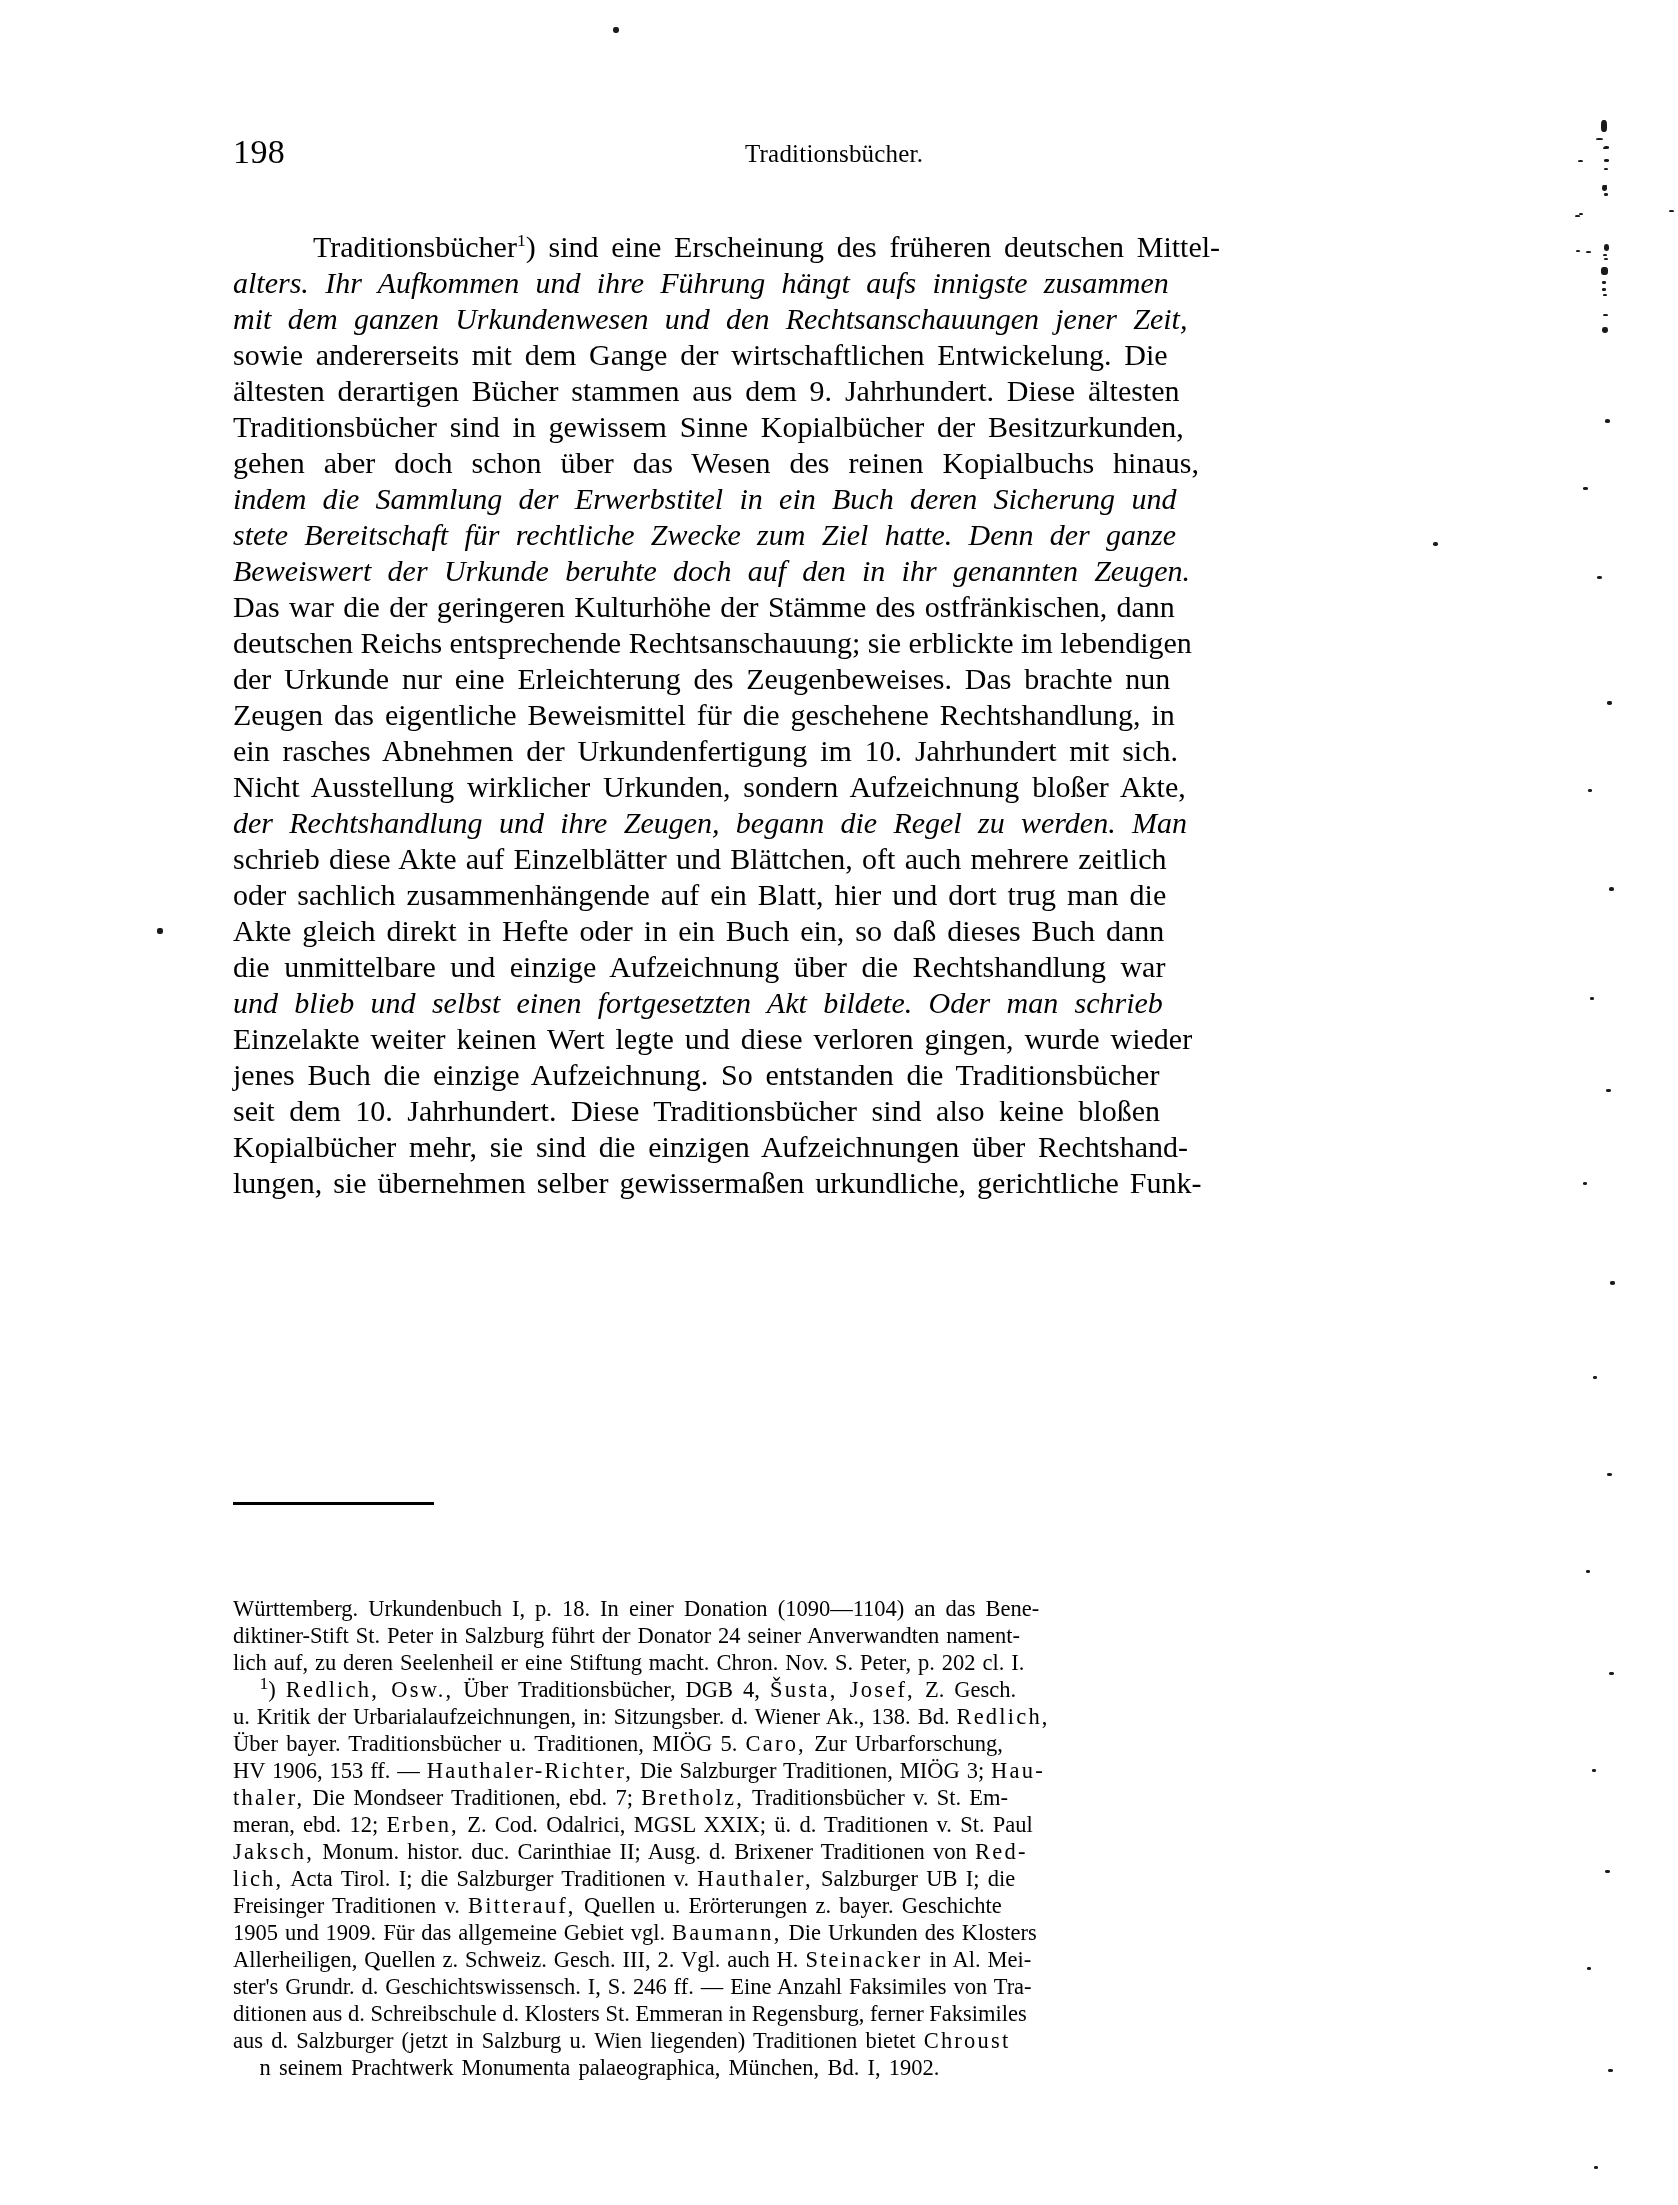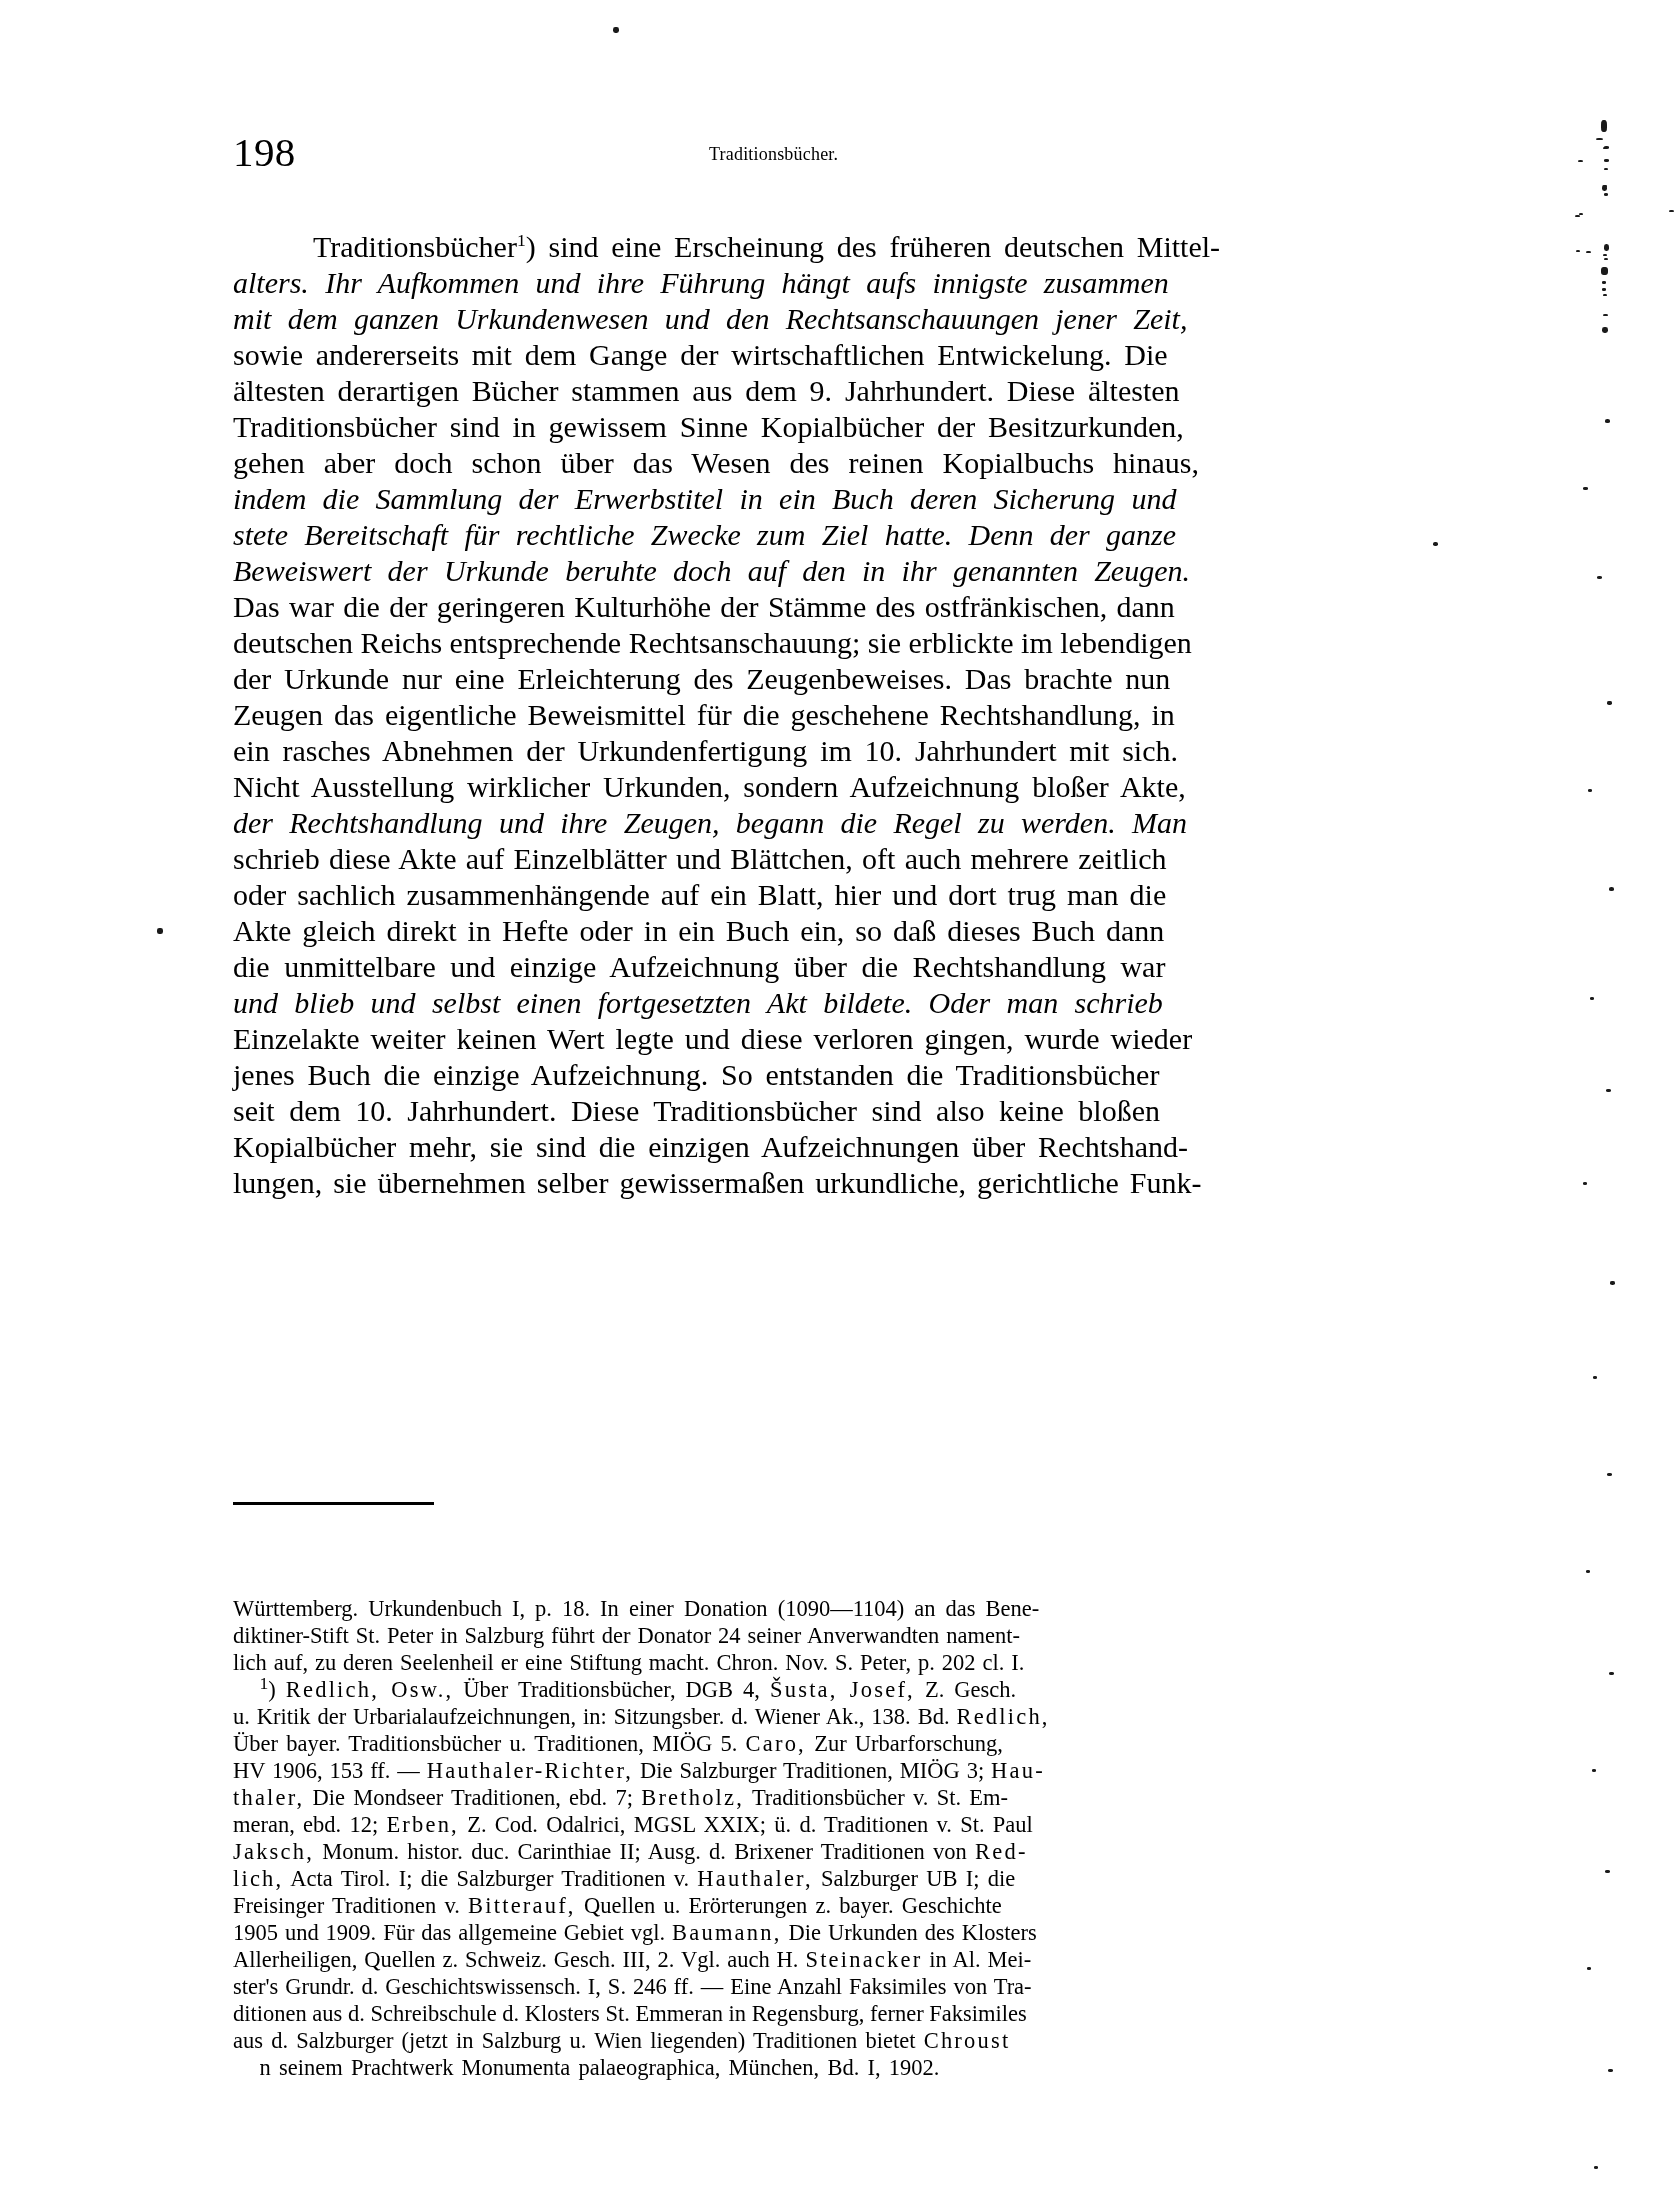--- a/index.html
+++ b/index.html
@@ -25,29 +25,29 @@
     position: absolute;
     left: 0;
     top: 132px;
     width: 1679px;
     height: 40px;
   }
   .folio {
     position: absolute;
     left: 233px;
     top: 0;
-    font-size: 41px;
+    font-size: 34px;
     line-height: 40px;
     letter-spacing: 0.4px;
   }
   .head-title {
     position: absolute;
-    left: 709px;
+    left: 745px;
     top: 1.8px;
-    font-size: 18px;
+    font-size: 25px;
     line-height: 40px;
     letter-spacing: 0.2px;
   }
 
   
   .textblock {
     position: absolute;
     left: 233px;
     top: 229px;
     width: 1270px;

